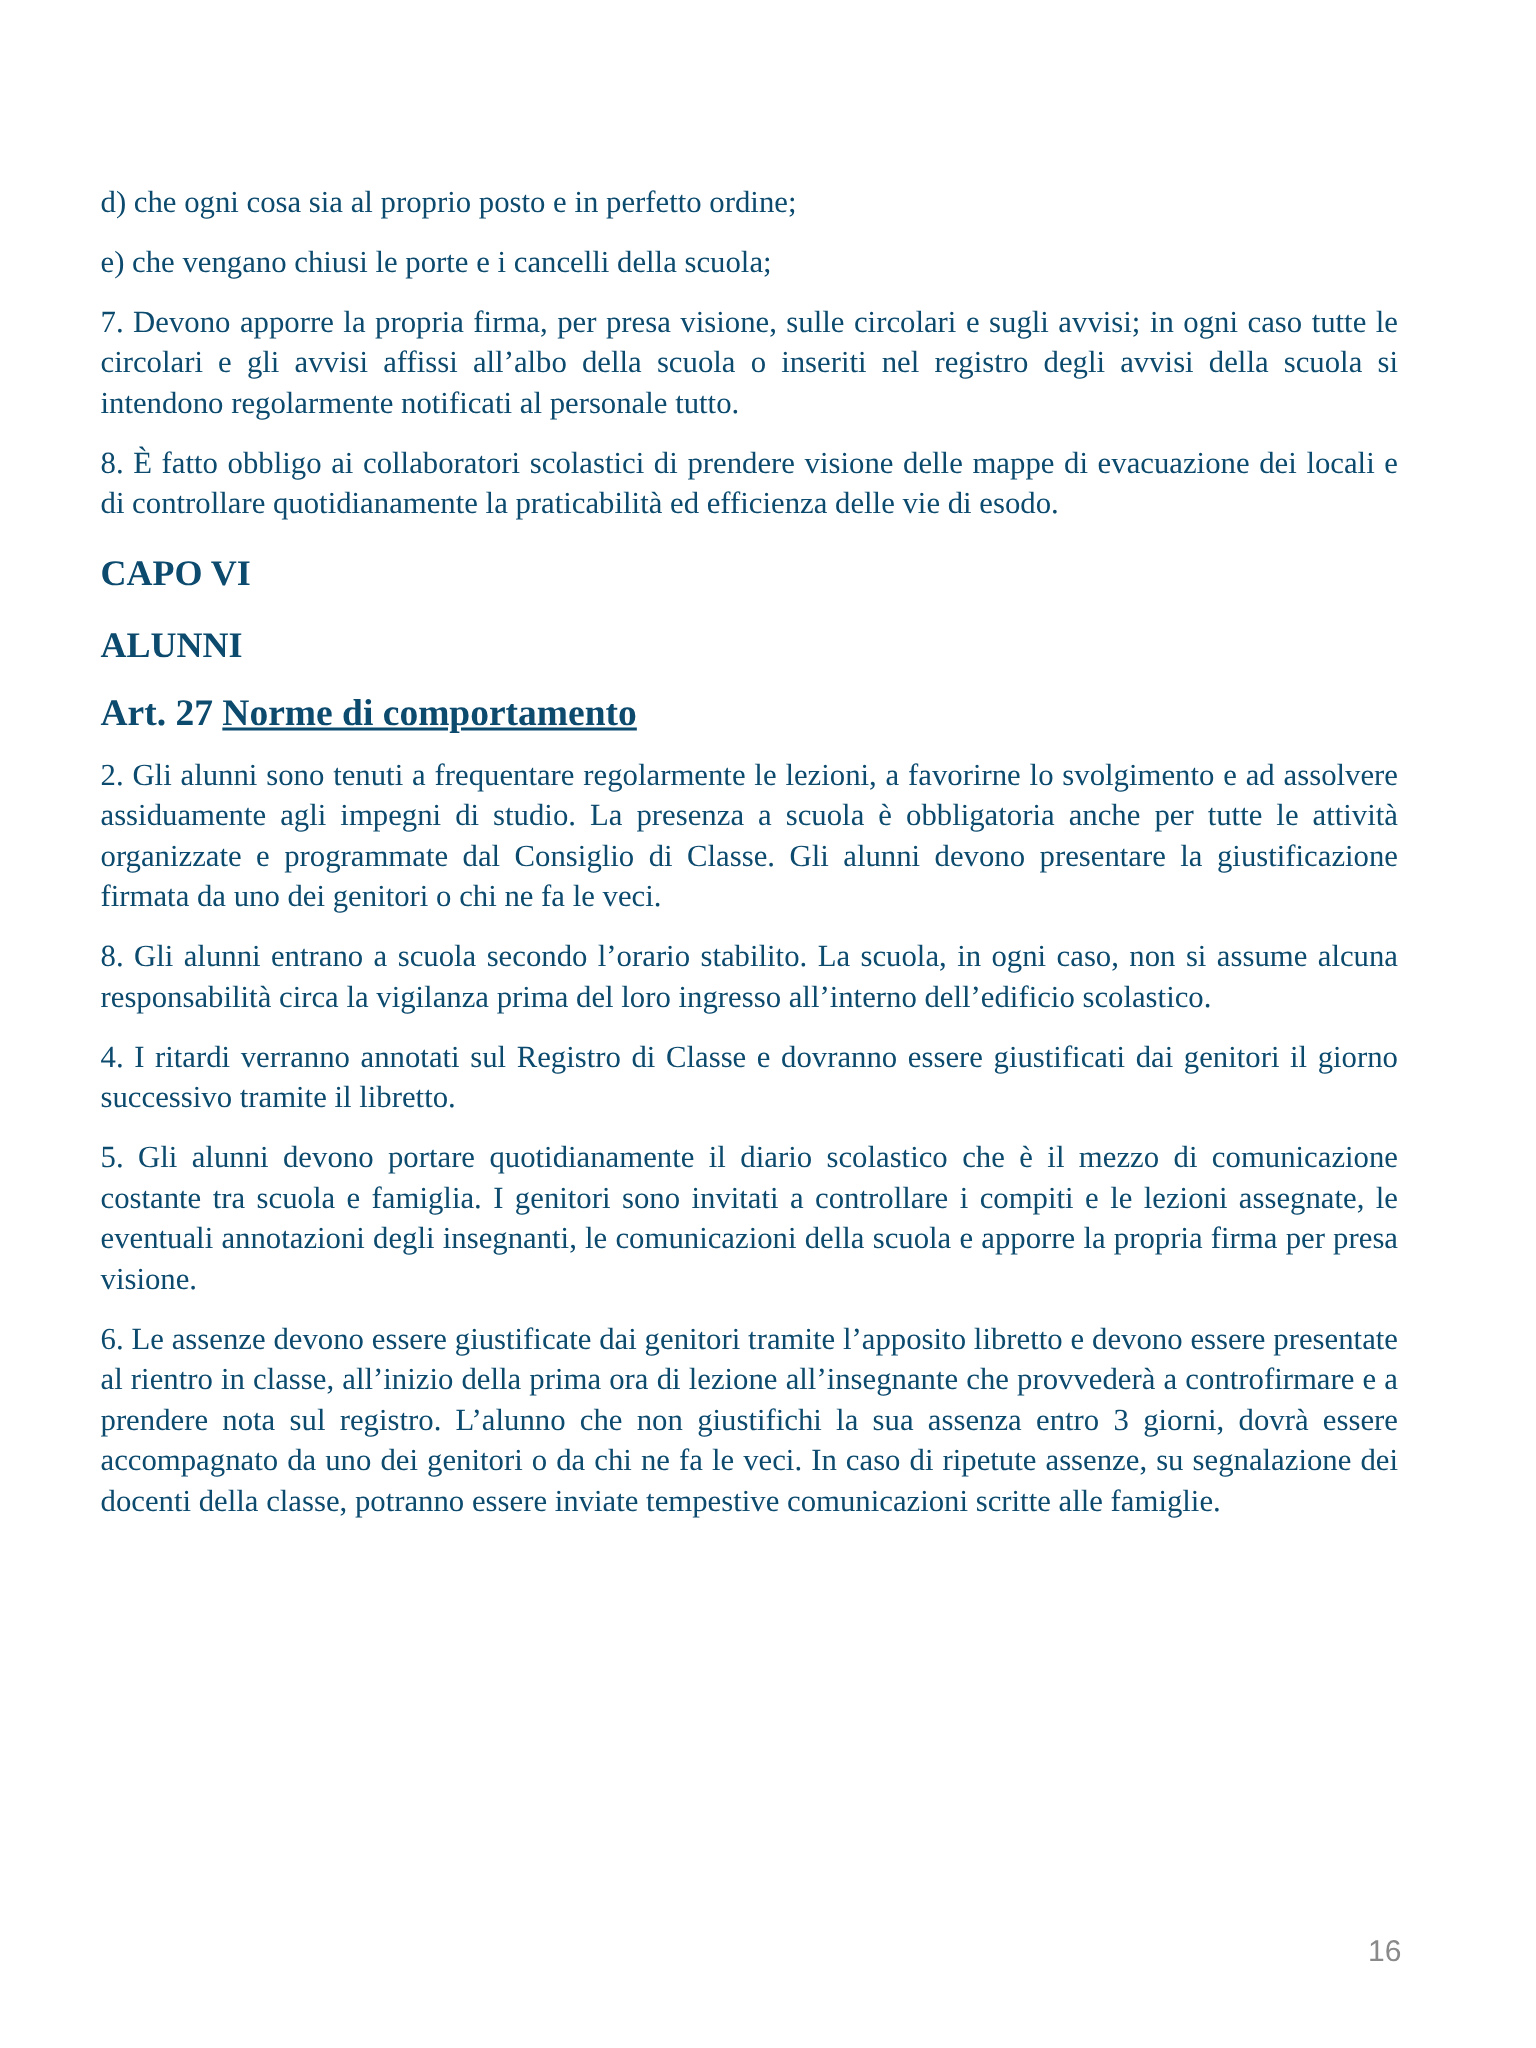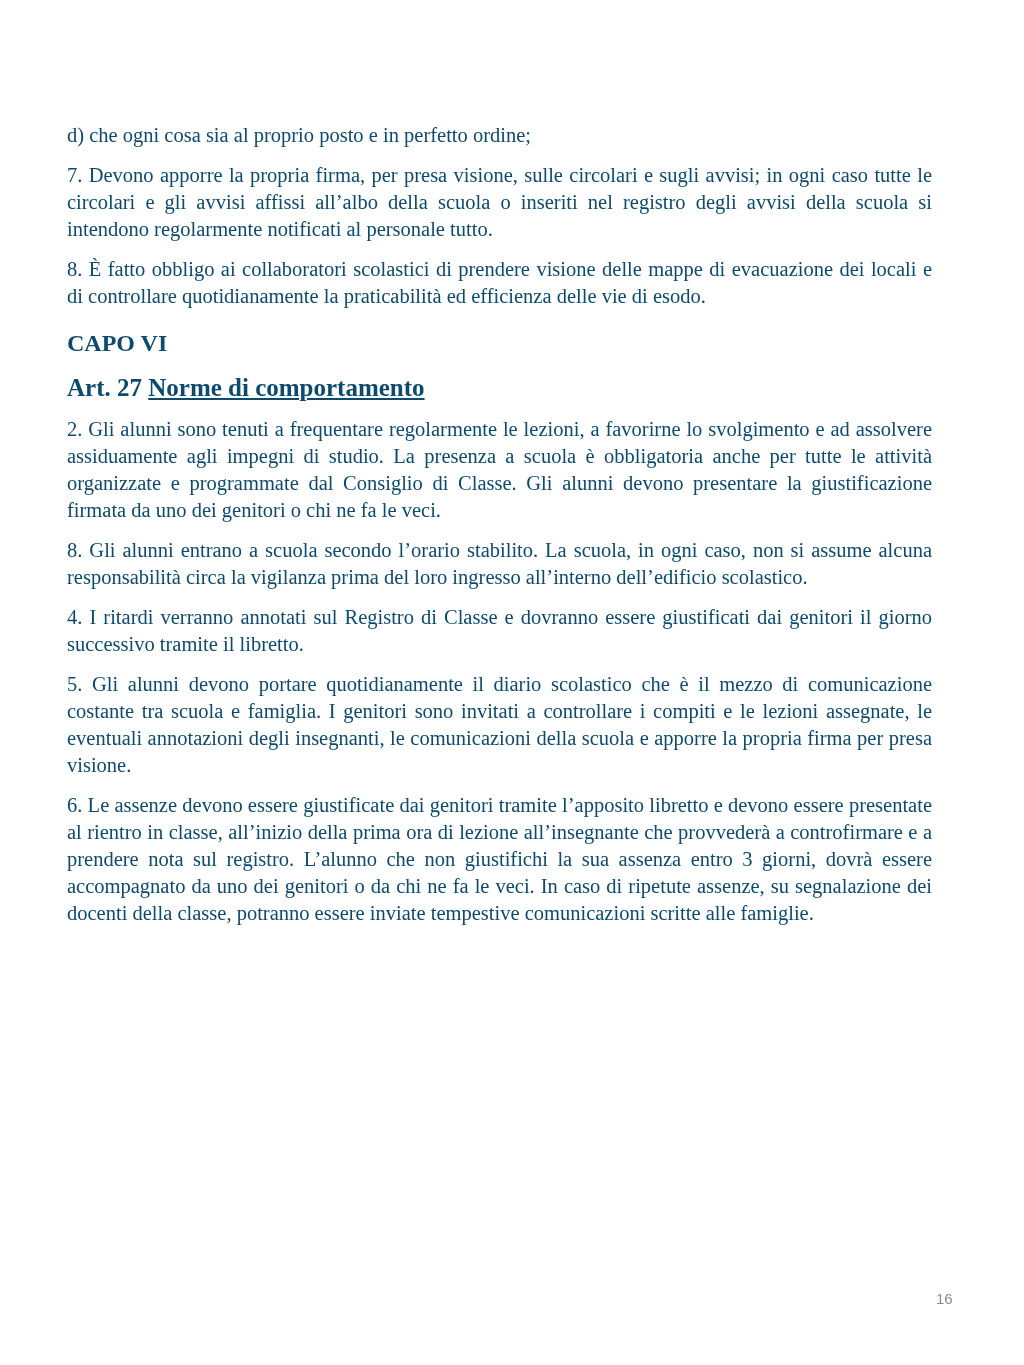--- a/index.html
+++ b/index.html
@@ -15,34 +15,36 @@
     text-align: left; font-weight: bold; font-size: 24px;
     margin: 18px 0 0 0; line-height: 30px;
   }
   .capo.second { margin-top: 18px; }
   .art {
     font-weight: bold; font-size: 25px; line-height: 32px;
     margin: 14px 0 12px 0;
   }
   .art .art-title { text-decoration: underline; }
   .page-number {
-    position: absolute; left: 936px; top: 1290px;
+    position: absolute; left: 912px; top: 1290px;
     font-family: "Liberation Sans", "DejaVu Sans", sans-serif;
-    font-size: 15px; color: #8a8a8a;
+    font-size: 20px; color: #8a8a8a;
   }
 </style>
 </head>
 <body>
 
 <div class="page">
   <p class="para short">d) che ogni cosa sia al proprio posto e in perfetto ordine;</p>
+  <p class="para short">e) che vengano chiusi le porte e i cancelli della scuola;</p>
   <p class="para">7. Devono apporre la propria firma, per presa visione, sulle circolari e sugli avvisi; in ogni caso tutte le circolari e gli avvisi affissi all’albo della scuola o inseriti nel registro degli avvisi della scuola si intendono regolarmente notificati al personale tutto.</p>
   <p class="para">8. È fatto obbligo ai collaboratori scolastici di prendere visione delle mappe di evacuazione dei locali e di controllare quotidianamente la praticabilità ed efficienza delle vie di esodo.</p>
 
   <div class="capo">CAPO VI</div>
+  <div class="capo second">ALUNNI</div>
 
   <div class="art">
     <span>Art. 27</span>
     <span class="art-title">Norme di comportamento</span>
   </div>
 
   <p class="para">2. Gli alunni sono tenuti a frequentare regolarmente le lezioni, a favorirne lo svolgimento e ad assolvere assiduamente agli impegni di studio. La presenza a scuola è obbligatoria anche per tutte le attività organizzate e programmate dal Consiglio di Classe. Gli alunni devono presentare la giustificazione firmata da uno dei genitori o chi ne fa le veci.</p>
   <p class="para">8. Gli alunni entrano a scuola secondo l’orario stabilito. La scuola, in ogni caso, non si assume alcuna responsabilità circa la vigilanza prima del loro ingresso all’interno dell’edificio scolastico.</p>
   <p class="para">4. I ritardi verranno annotati sul Registro di Classe e dovranno essere giustificati dai genitori il giorno successivo tramite il libretto.</p>
   <p class="para">5. Gli alunni devono portare quotidianamente il diario scolastico che è il mezzo di comunicazione costante tra scuola e famiglia. I genitori sono invitati a controllare i compiti e le lezioni assegnate, le eventuali annotazioni degli insegnanti, le comunicazioni della scuola e apporre la propria firma per presa visione.</p>

